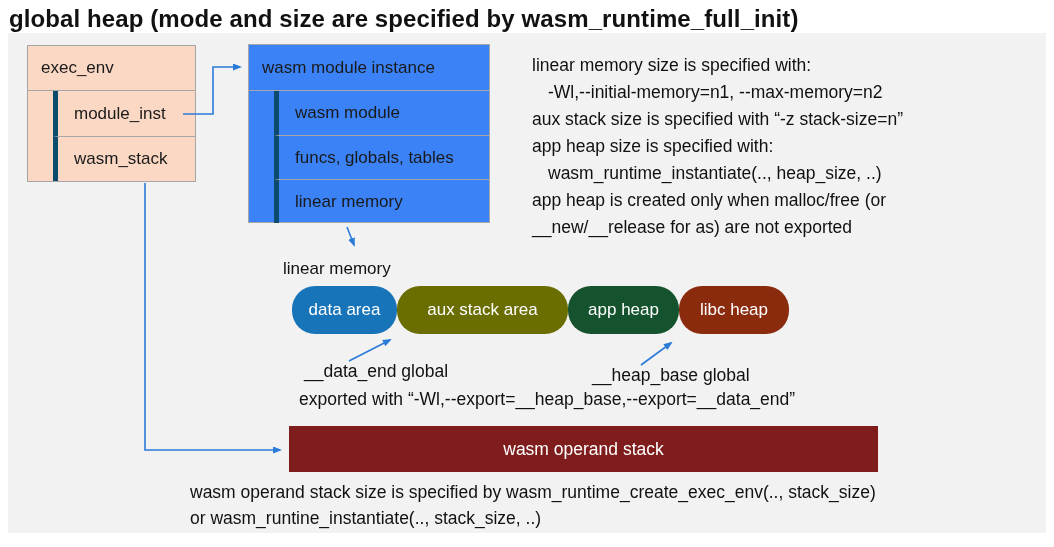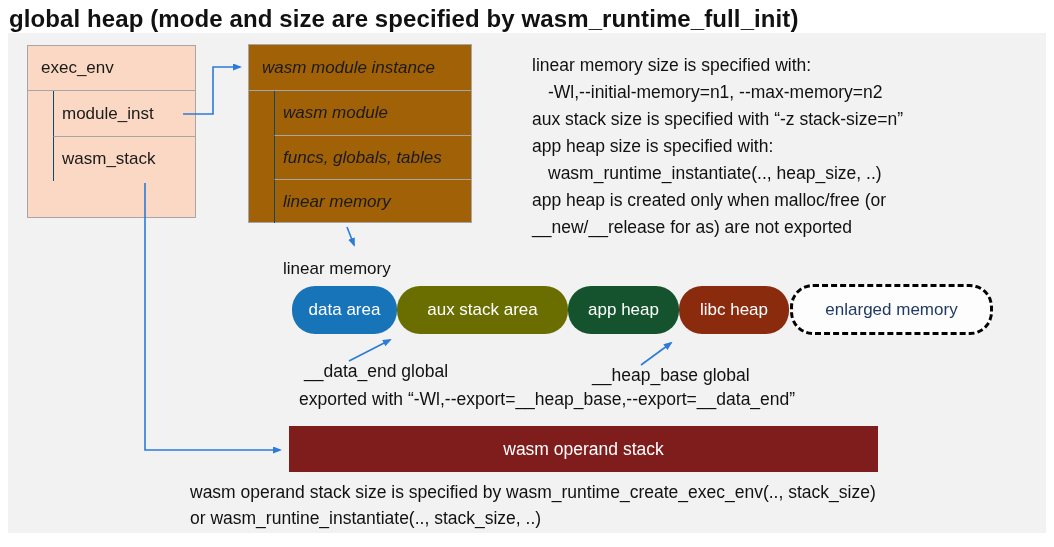--- a/index.html
+++ b/index.html
@@ -21,27 +21,27 @@
   .panel {
     position: absolute; left: 8px; top: 33px;
     width: 1038px; height: 500px;
     background: #f2f2f2;
   }
 
   
   .box { position: absolute; border: 1px solid #a6a6a6; font-size: 17px; }
   .box-header { height: 45px; display: flex; align-items: center; padding-left: 13px; border-bottom: 1px solid #a6a6a6; }
   .box-rows { margin-left: 25px; }
-  .box-row { display: flex; align-items: center; padding-left: 8px; border-left: 1px solid #0c4a6e; }
+  .box-row { display: flex; align-items: center; padding-left: 16px; border-left: 5px solid #0c4a6e; }
   .box-row + .box-row { border-top: 1px solid #a6a6a6; }
 
-  .exec-env { left: 27px; top: 45px; width: 169px; height: 173px; background: #fbd8c3; }
+  .exec-env { left: 27px; top: 45px; width: 169px; height: 137px; background: #fbd8c3; }
   .exec-env .box-row { height: 45px; }
 
-  .mod-inst { left: 248px; top: 44px; width: 224px; height: 179px; background: #a16207; font-style: italic; }
+  .mod-inst { left: 248px; top: 44px; width: 242px; height: 179px; background: #3b82f6; }
   .mod-inst .box-header { height: 46px; }
   .mod-inst .box-row { height: 44px; }
 
   
   .notes-right {
     position: absolute; left: 532px; top: 52px; width: 512px;
     font-size: 17.5px; line-height: 27px; color: #111;
   }
   .notes-right .line { display: block; }
   .notes-right .indent { padding-left: 16px; }
@@ -119,21 +119,20 @@
     <span class="line">app heap is created only when malloc/free (or</span>
     <span class="line">__new/__release for as) are not exported</span>
   </div>
 
   <div class="lm-label">linear memory</div>
 
   <div class="seg seg-data">data area</div>
   <div class="seg seg-aux">aux stack area</div>
   <div class="seg seg-heap">app heap</div>
   <div class="seg seg-libc">libc heap</div>
-  <div class="seg seg-enl">enlarged memory</div>
 
   <div class="ann ann-data-end">__data_end global</div>
   <div class="ann ann-heap-base">__heap_base global</div>
   <div class="ann ann-export">exported with “-Wl,--export=__heap_base,--export=__data_end”</div>
 
   <div class="operand-stack">wasm operand stack</div>
 
   <div class="notes-bottom">
     <span class="line">wasm operand stack size is specified by wasm_runtime_create_exec_env(.., stack_size)</span>
     <span class="line">or wasm_runtine_instantiate(.., stack_size, ..)</span>

